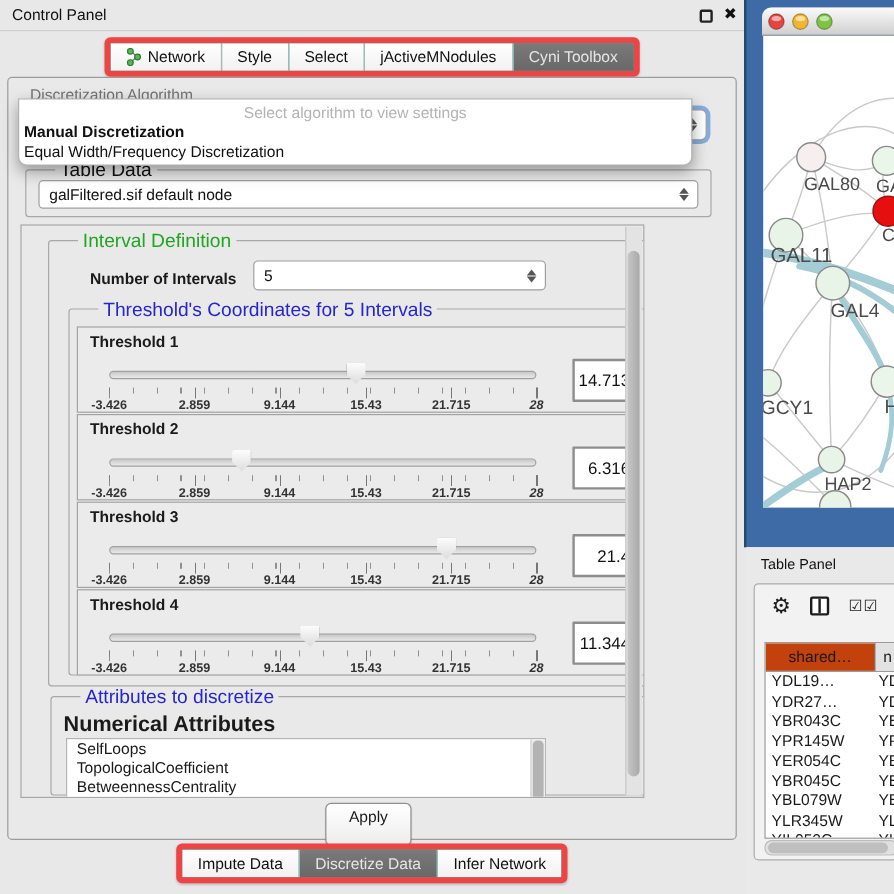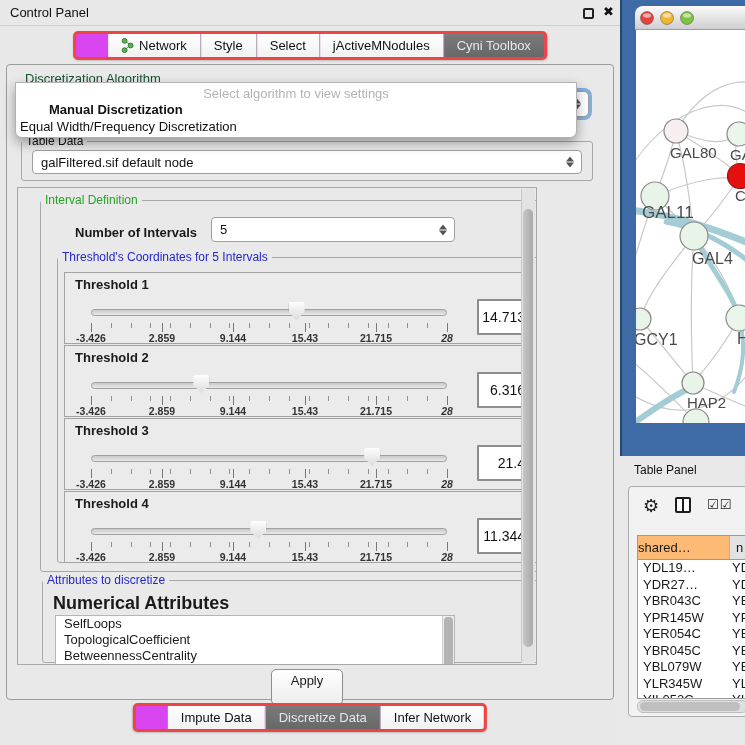--- a/index.html
+++ b/index.html
@@ -8,50 +8,50 @@
     font-family:"Liberation Sans","DejaVu Sans",sans-serif;color:#1a1a1a;background:#e8e8e8;}
 
   
   .cp{position:absolute;left:0;top:0;width:620px;height:745px;background:#e8e8e8;}
   .cp-titlebar{position:absolute;left:0;top:0;width:620px;height:26px;border-bottom:1px solid #cfcfcf;}
   .cp-title{position:absolute;left:10px;top:5px;font-size:13px;color:#111;}
   .float-ic{position:absolute;right:26px;top:8px;width:11px;height:11px;border:2px solid #222;border-radius:2px;}
   .close-ic{position:absolute;right:6px;top:4px;font-size:13px;font-weight:bold;color:#111;}
 
   
-  .seg-group{display:flex;border:3px solid #ef4444;border-radius:5px;overflow:hidden;background:#d946ef;
-    box-shadow:0 1px 2px rgba(0,0,0,.18);padding-left:32px;}
+  .seg-group{display:flex;border:5px solid #ef4444;border-radius:5px;overflow:hidden;background:#14b8a6;
+    box-shadow:0 1px 2px rgba(0,0,0,.18);}
   .seg{padding:4px 13px;font-size:13px;background:linear-gradient(#ffffff,#f1f1f1);border-left:1px solid #b5b5b5;
     white-space:nowrap;display:flex;align-items:center;gap:5px;color:#111;}
   .seg:first-child{border-left:none;}
   .seg.sel{background:linear-gradient(#7a7a7a,#686868);color:#e6e6e6;}
   .top-tabs{position:absolute;top:31px;left:50%;transform:translateX(-50%);}
   .bottom-tabs{position:absolute;top:703px;left:50%;transform:translateX(-50%);text-align:center;}
 
   .main-panel{position:absolute;left:6px;top:64px;width:608px;height:636px;background:#e9e9e9;
     border:1px solid #9c9c9c;border-radius:4px;}
 
-  .algo-label{position:absolute;left:18px;top:6px;font-size:13px;color:#14532d;}
+  .algo-label{position:absolute;left:18px;top:6px;font-size:13px;color:#737373;}
   .combo{position:relative;background:#fff;border:1px solid #9f9f9f;border-radius:5px;font-size:13px;
     display:flex;align-items:center;padding:0 8px;color:#111;}
   .combo .arrows{position:absolute;right:7px;top:50%;transform:translateY(-50%);display:flex;flex-direction:column;gap:1px;}
   .combo .arrows i{display:block;width:0;height:0;border-left:4px solid transparent;border-right:4px solid transparent;}
   .combo .arrows i.up{border-bottom:5px solid #555;}
   .combo .arrows i.dn{border-top:5px solid #555;}
   .algo-combo{position:absolute;left:16px;top:26px;width:566px;height:26px;
     box-shadow:0 0 0 3px rgba(106,158,222,.8);}
 
   .popup{position:absolute;left:8px;top:17px;width:562px;height:56px;background:#fff;z-index:5;
     border:1px solid #b2b2b2;border-radius:0 0 7px 7px;box-shadow:0 5px 12px rgba(0,0,0,.35);}
   .popup .prompt{text-align:center;color:#b3b3b3;font-size:13px;padding-top:3px;height:18px;}
   .popup .opt{font-size:13px;padding:0 4px;height:17px;line-height:17px;color:#111;}
-  .popup .opt.hl{font-weight:bold;margin-left:29px;}
+  .popup .opt.hl{font-weight:bold;}
 
   .group{position:absolute;border:1px solid #a8a8a8;border-radius:3px;}
-  .legend{position:absolute;top:-8px;left:0;background:#e9e9e9;padding:0 4px;font-size:12px;}
+  .legend{position:absolute;top:-8px;left:24px;background:#e9e9e9;padding:0 4px;font-size:16px;}
   .legend.black{color:#111;}
   .legend.green{color:#22a522;}
   .legend.blue{color:#2626cc;}
 
   .tabledata-group{left:14px;top:76px;width:572px;height:40px;}
   .tabledata-combo{position:absolute;left:10px;top:8px;width:550px;height:24px;border-radius:4px;}
 
   .scrollpane{position:absolute;left:10px;top:122px;width:520px;height:478px;border:1px solid #a8a8a8;background:#e9e9e9;overflow:hidden;}
   .vscroll{position:absolute;right:1px;top:1px;width:14px;height:474px;background:#e3e3e3;border-left:1px solid #c6c6c6;}
   .vscroll .thumb{position:absolute;left:1px;width:10px;border-radius:5px;background:linear-gradient(90deg,#c6c6c6,#a9a9a9);}
@@ -104,21 +104,21 @@
   .tp-region{position:absolute;left:622px;top:456px;width:123px;height:289px;background:#e9e9e9;}
   .tp-title{position:absolute;left:12px;top:7px;font-size:12px;color:#111;}
   .tp-panel{position:absolute;left:6px;top:30px;width:120px;height:231px;background:#f2f2f2;border:1px solid #acacac;border-radius:4px;}
   .tp-toolbar{position:absolute;left:0;top:0;width:100%;height:40px;}
   .gear{position:absolute;left:14px;top:8px;font-size:18px;color:#1c1c1c;}
   .split-ic{position:absolute;left:46px;top:10px;width:16px;height:16px;border:2px solid #1c1c1c;border-radius:2px;background:#fff;}
   .split-ic::after{content:"";position:absolute;left:5px;top:0;width:2px;height:12px;background:#1c1c1c;}
   .checks{position:absolute;left:78px;top:10px;font-size:13px;letter-spacing:1px;color:#1c1c1c;}
   .tp-table{position:absolute;left:8px;top:48px;width:111px;height:164px;background:#fff;border:1px solid #9a9a9a;overflow:hidden;}
   .tp-head{display:flex;height:24px;border-bottom:1px solid #9a9a9a;font-size:13px;}
-  .tp-head .c1{width:92px;background:#fdba74;border-right:1px solid #93b9cd;text-align:left;line-height:24px;}
+  .tp-head .c1{width:92px;background:#c2410c;border-right:1px solid #93b9cd;text-align:center;line-height:24px;}
   .tp-head .c2{flex:1;background:#e2e2e2;padding-left:6px;line-height:24px;}
   .tp-row{display:flex;height:16.5px;font-size:13px;}
   .tp-row .c1{width:92px;padding-left:5px;line-height:16.5px;white-space:nowrap;overflow:hidden;}
   .tp-row .c2{flex:1;padding-left:2px;line-height:16.5px;white-space:nowrap;overflow:hidden;}
   .tp-hscroll{position:absolute;left:8px;top:213px;width:111px;height:13px;background:#e0e0e0;border:1px solid #bdbdbd;border-radius:6px;}
   .tp-hscroll .thumb{position:absolute;left:2px;top:1px;width:100px;height:9px;border-radius:5px;background:#bfbfbf;}
 </style>
 </head>
 <body>
 

